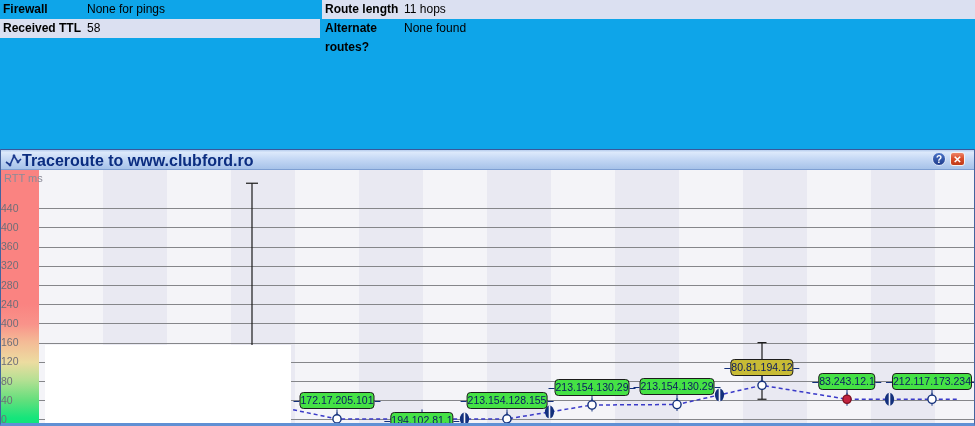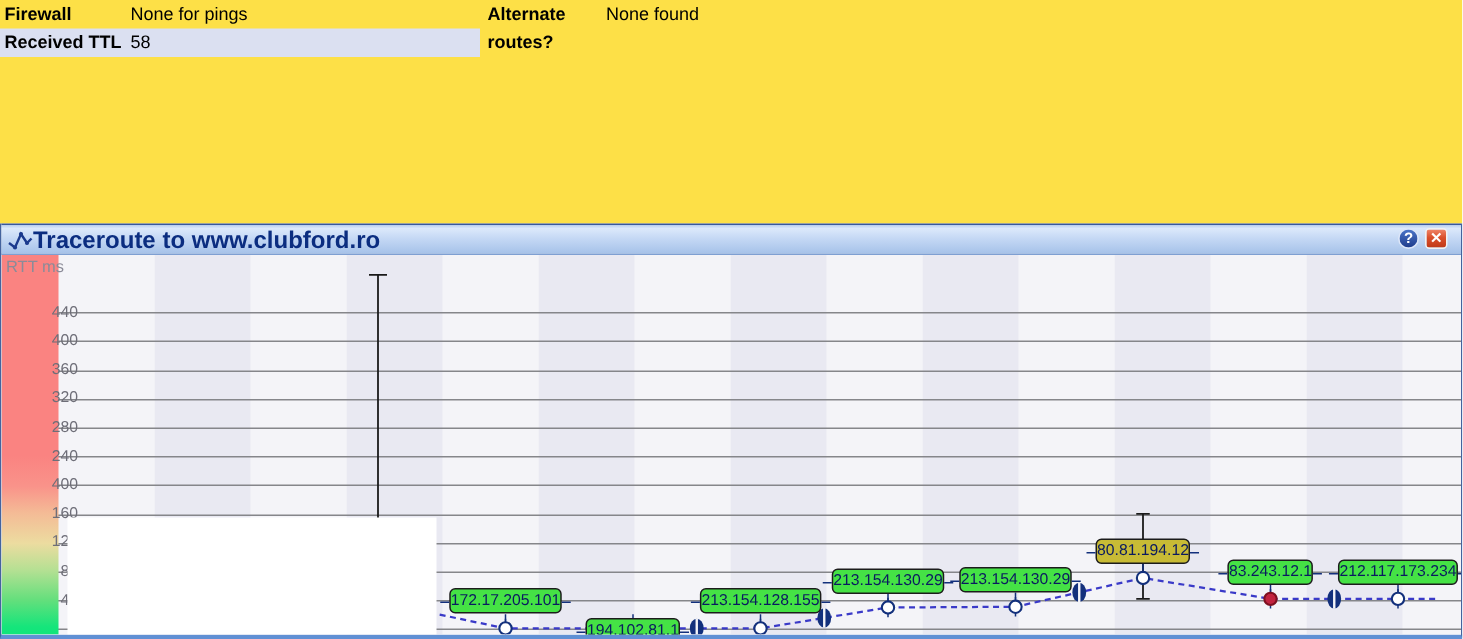--- a/index.html
+++ b/index.html
@@ -1,19 +1,19 @@
 <!DOCTYPE html>
 <html><head>
 <meta charset="utf-8">
 <style>
   html,body{margin:0;padding:0;background:#fff;}
   .page{position:relative;width:975px;height:426px;font-family:"Liberation Sans",sans-serif;
         font-size:12px;color:#000;overflow:hidden;background:#fff;}
   
-  .summary{position:absolute;left:0;top:0;width:975px;height:149px;background:#fde047;}
+  .summary{position:absolute;left:0;top:0;width:975px;height:149px;background:#0ea5e9;}
   .sum-table{position:absolute;top:0;}
   #left-table{left:0;width:320px;}
   #right-table{left:322px;width:653px;}
   .sum-row{position:relative;width:100%;line-height:19px;white-space:nowrap;}
   .sum-row.shaded{background:#dbe0f1;}
   .sum-lbl{display:inline-block;vertical-align:top;font-weight:bold;padding-left:3px;}
   #left-table .sum-lbl{width:84px;}
   #right-table .sum-lbl{width:79px;white-space:normal;}
   .sum-val{display:inline-block;vertical-align:top;}
   
@@ -33,21 +33,21 @@
   
   .chart{position:relative;width:100%;height:253px;background:#f4f4f8;overflow:hidden;}
   .axisband{position:absolute;left:0;top:0;width:38px;height:100%;z-index:3;
        background:linear-gradient(180deg,#fa8381 0%,#fa8381 53%,#f9938a 61%,#f4bb96 68%,
                   #ecdca0 76%,#b5e093 83%,#63df7c 91%,#15e57b 98%,#10e57a 100%);}
   .axis-title{position:absolute;left:3px;top:2px;font-size:11px;color:#8b8b98;z-index:4;}
   .vband{position:absolute;top:0;height:100%;width:64px;z-index:1;}
   .vband.dark{background:#e9e9f2;}
   .vband.light{background:#f4f4f8;}
   .gridline{position:absolute;left:34px;width:940px;height:1px;background:#85868a;z-index:2;}
-  .ytick{position:absolute;left:0;width:51px;text-align:right;font-size:10.5px;color:#6e6e78;z-index:4;}
+  .ytick{position:absolute;left:0;width:51px;text-align:left;font-size:10.5px;color:#6e6e78;z-index:4;}
   .plot-svg{position:absolute;left:0;top:0;z-index:5;}
   .overlay-box{position:absolute;left:44px;top:175px;width:246px;height:78px;background:#fff;z-index:6;}
   .hop-label{position:absolute;transform:translateX(-50%);z-index:7;white-space:nowrap;
        background:#45e245;border:1px solid #1c1c1c;border-radius:4px;color:#0a1a60;
        font-size:10.5px;line-height:13px;padding:1px 0;cursor:pointer;}
   .hop-label.olive{background:#c8bb35;}
   .hop-label::before,.hop-label::after{content:"";position:absolute;top:8px;width:6px;height:1px;background:#13307c;}
   .hop-label::before{left:-7px;}
   .hop-label::after{right:-7px;}
 </style>
@@ -55,20 +55,21 @@
 <body>
 
 <div class="page">
 
   <div class="summary">
     <div class="sum-table" id="left-table">
         <div class="sum-row"><span class="sum-lbl">Firewall</span><span class="sum-val">None for pings</span></div>
         <div class="sum-row shaded"><span class="sum-lbl">Received TTL</span><span class="sum-val">58</span></div>
       </div>
     <div class="sum-table" id="right-table">
+        <div class="sum-row shaded"><span class="sum-lbl">Route length</span><span class="sum-val">11 hops</span></div>
         <div class="sum-row"><span class="sum-lbl">Alternate routes?</span><span class="sum-val">None found</span></div>
       </div>
   </div>
 
   <div class="win">
     <div class="titlebar">
       <span class="title-icon">
         <svg width="17" height="14">
           <polyline points="1,9 5,12 9,3 13,9 16,6" fill="none" stroke="#1b3a8e" stroke-width="1.6"></polyline>
           <circle cx="5" cy="12" r="1.4" fill="#1b3a8e"></circle>

